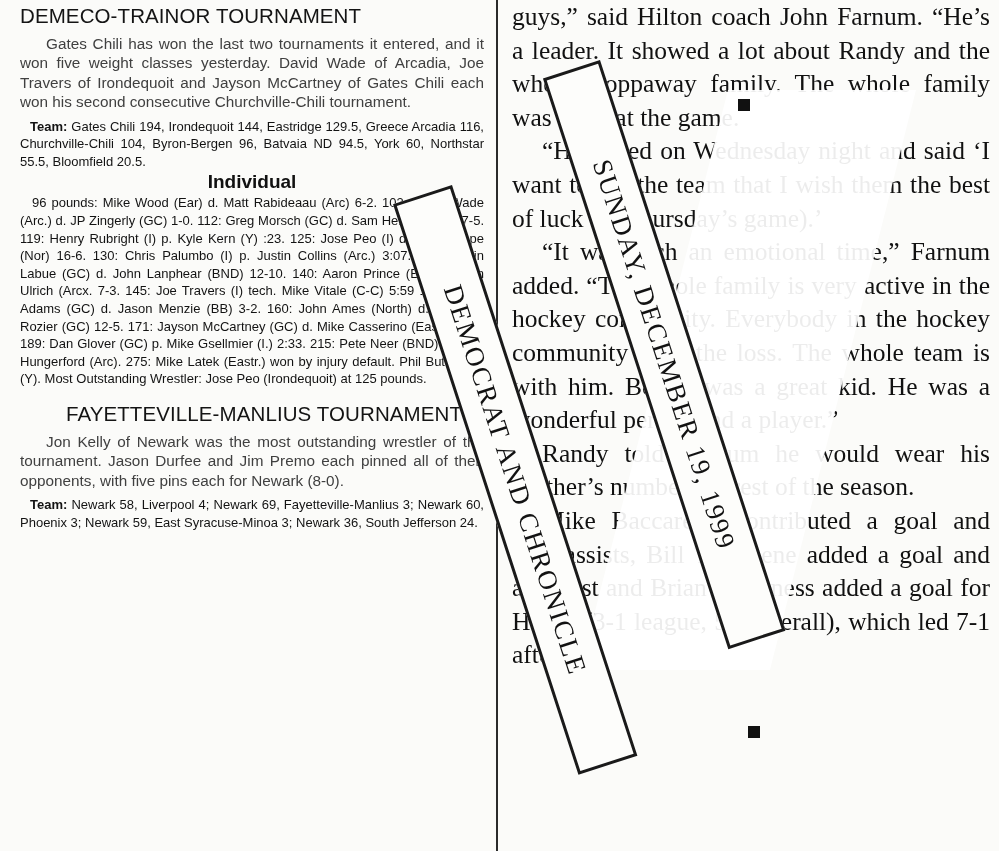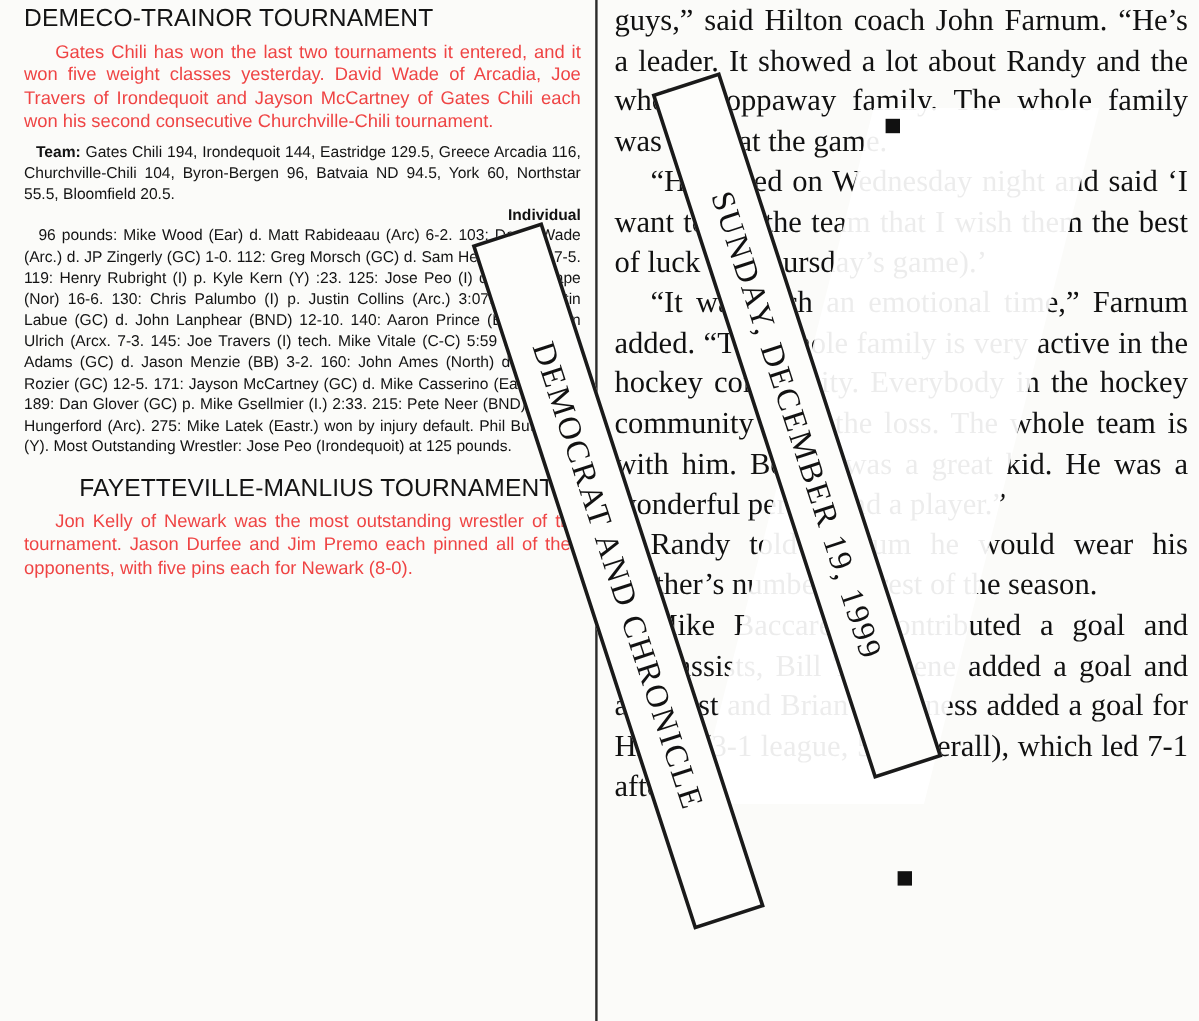--- a/index.html
+++ b/index.html
@@ -54,33 +54,33 @@
     margin-top: 14px;
     text-align: center;
     margin-left: 24px;
   }
   .body-p {
     font-size: 15.3px;
     line-height: 19.4px;
     text-align: justify;
     margin: 0 0 6px 0;
     text-indent: 26px;
-    color: #ef4444;
+    color: #404040;
   }
   .agate {
     font-size: 13px;
     line-height: 17.6px;
     text-align: justify;
     margin: 0;
     color: #131313;
   }
   .agate b { font-weight: bold; }
   .sub-center {
-    text-align: right;
-    font-size: 13px;
+    text-align: center;
+    font-size: 19px;
     font-weight: bold;
     margin: 1px 0 1px 0;
   }
   .teamline { text-indent: 10px; }
   .indiv-block { margin-top: 1px; text-indent: 12px; }
 
   
   .right-col {
     position: absolute;
     left: 512px;
@@ -163,20 +163,24 @@
   </p>
 
   <div class="sub-center">Individual</div>
 
   <p class="agate indiv-block">96 pounds: Mike Wood (Ear) d. Matt Rabideaau (Arc) 6-2. 103: David Wade (Arc.) d. JP Zingerly (GC) 1-0. 112: Greg Morsch (GC) d. Sam Herman (BB) 7-5. 119: Henry Rubright (I) p. Kyle Kern (Y) :23. 125: Jose Peo (I) d. Brett Grape (Nor) 16-6. 130: Chris Palumbo (I) p. Justin Collins (Arc.) 3:07. 135: Justin Labue (GC) d. John Lanphear (BND) 12-10. 140: Aaron Prince (East) d. Jon Ulrich (Arcx. 7-3. 145: Joe Travers (I) tech. Mike Vitale (C-C) 5:59 152: Bryan Adams (GC) d. Jason Menzie (BB) 3-2. 160: John Ames (North) d. Brandon Rozier (GC) 12-5. 171: Jayson McCartney (GC) d. Mike Casserino (Eastr) 17-7. 189: Dan Glover (GC) p. Mike Gsellmier (I.) 2:33. 215: Pete Neer (BND) d. Fred Hungerford (Arc). 275: Mike Latek (Eastr.) won by injury default. Phil Butterfield (Y). Most Outstanding Wrestler: Jose Peo (Irondequoit) at 125 pounds.</p>
 
   <h2 class="hdl second">FAYETTEVILLE-MANLIUS TOURNAMENT</h2>
 
   <p class="body-p">Jon Kelly of Newark was the most outstanding wrestler of the tournament. Jason Durfee and Jim Premo each pinned all of their opponents, with five pins each for Newark (8-0).</p>
 
+  <p class="agate teamline">
+    <b>Team:</b>
+    <span>Newark 58, Liverpool 4; Newark 69, Fayetteville-Manlius 3; Newark 60, Phoenix 3; Newark 59, East Syracuse-Minoa 3; Newark 36, South Jefferson 24.</span>
+  </p>
 </div>
 
 <div class="col-rule"></div>
 
 <div class="right-col">
   <p>guys,” said Hilton coach John Farnum. “He’s a leader. It showed a lot about Randy and the whole Coppaway family. The whole family was there at the game.</p>
   <p class="ind">“He called on Wednesday night and said ‘I want to tell the team that I wish them the best of luck (in Thursday’s game).’</p>
   <p class="ind">“It was such an emotional time,” Farnum added. “The whole family is very active in the hockey community. Everybody in the hockey community feels the loss. The whole team is with him. Bobby was a great kid. He was a wonderful person and a player.”</p>
   <p class="ind">Randy told Farnum he would wear his brother’s number the rest of the season.</p>
   <p class="ind">Mike Baccarella contributed a goal and four assists, Bill Tuttobene added a goal and an assist and Brian Goodness added a goal for Hilton (3-1 league, 5-3 overall), which led 7-1 after</p>

